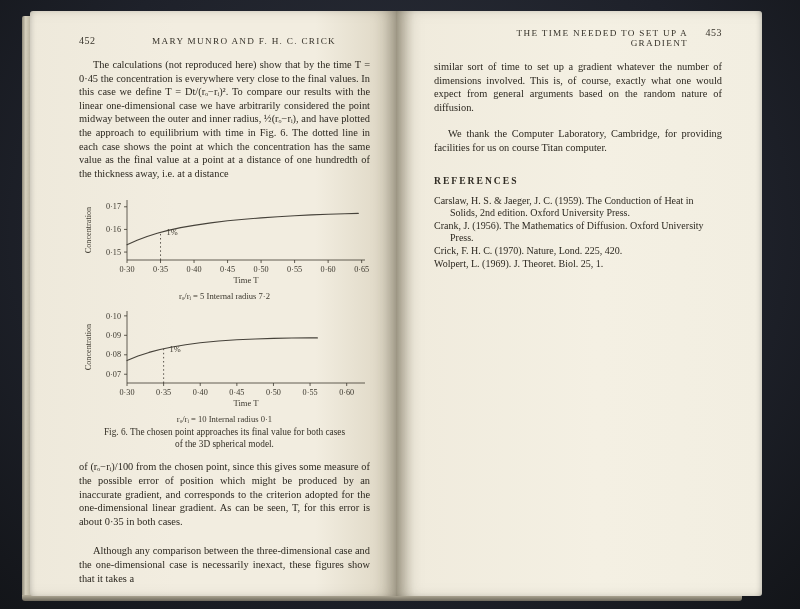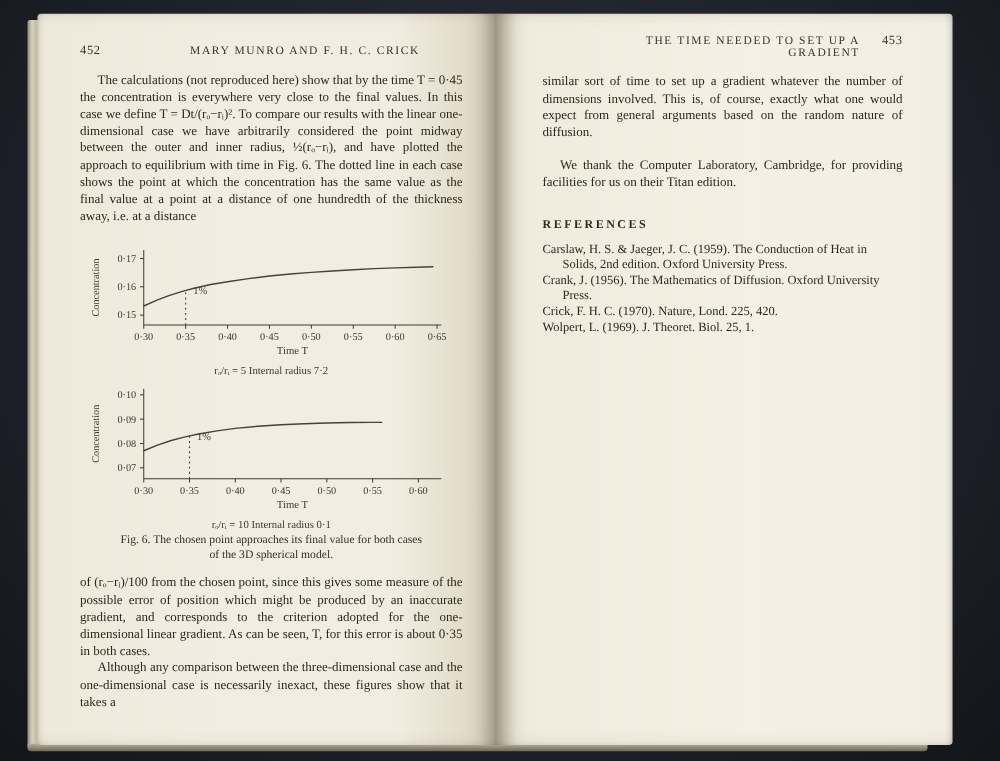--- a/index.html
+++ b/index.html
@@ -32,35 +32,35 @@
     background:linear-gradient(90deg,#eee9db 0%, #f2ede0 40%, #f2ede0 78%, #ddd6c3 99%);
     box-shadow: inset -14px 0 20px -12px rgba(40,35,20,.55), inset 3px 0 6px -3px rgba(0,0,0,.25);
     border-radius:3px 0 0 3px;
   }
   .page-right {
     left:366px;
     background:linear-gradient(90deg,#d8d1bd 0%, #f0ebdd 5%, #f4f0e3 55%, #f2eee1 100%);
     box-shadow: inset 16px 0 22px -14px rgba(40,35,20,.6), inset -3px 0 6px -3px rgba(0,0,0,.3);
     border-radius:0 3px 3px 0;
   }
-  .inner-l { padding:24px 26px 0 34px; }
+  .inner-l { padding:24px 26px 0 49px; }
   .inner-r { padding:16px 40px 0 38px; }
   .page-head {
     display:flex; align-items:baseline;
     font-size:9.2px; letter-spacing:1.3px; color:#37332a;
     margin-bottom:12px;
   }
   .page-head .pagenum { width:34px; font-size:10px; letter-spacing:.5px; }
   .page-head .pagenum.right { text-align:right; }
   .page-head .running { flex:1; text-align:right; }
   .body {
     font-size:10.4px; line-height:13.6px; text-align:justify;
     margin:0 0 0 0; color:#2c2820;
   }
-  .body + .body { margin-top:0; }
+  .body + .body { margin-top:16px; }
   .indent { text-indent:14px; }
   figure { margin:14px 0 10px 0; padding:0; }
   .chart { margin:4px 0 2px 0; text-align:center; }
   .chart svg { display:block; margin:0 auto; overflow:visible; }
   .subtitle {
     font-size:8.6px; color:#3c382e; margin-top:1px;
     text-align:center;
   }
   .caption {
     font-size:9.3px; line-height:12px; color:#332f26;
@@ -174,21 +174,21 @@
     <div class="page page-right">
       <div class="inner-r">
         <div class="page-head">
           <span class="pagenum"></span>
           <span class="running">THE TIME NEEDED TO SET UP A GRADIENT</span>
           <span class="pagenum right">453</span>
         </div>
 
         <p class="body">similar sort of time to set up a gradient whatever the number of dimensions involved. This is, of course, exactly what one would expect from general arguments based on the random nature of diffusion.</p>
         <div class="gap"></div>
-        <p class="body indent">We thank the Computer Laboratory, Cambridge, for providing facilities for us on their Titan edition.</p>
+        <p class="body indent">We thank the Computer Laboratory, Cambridge, for providing facilities for us on course Titan computer.</p>
 
         <h3 class="refs-head">REFERENCES</h3>
         <div class="refs">
           <p class="ref">Carslaw, H. S. &amp; Jaeger, J. C. (1959). The Conduction of Heat in Solids, 2nd edition. Oxford University Press.</p>
           <p class="ref">Crank, J. (1956). The Mathematics of Diffusion. Oxford University Press.</p>
           <p class="ref">Crick, F. H. C. (1970). Nature, Lond. 225, 420.</p>
           <p class="ref">Wolpert, L. (1969). J. Theoret. Biol. 25, 1.</p>
         </div>
       </div>
     </div>

